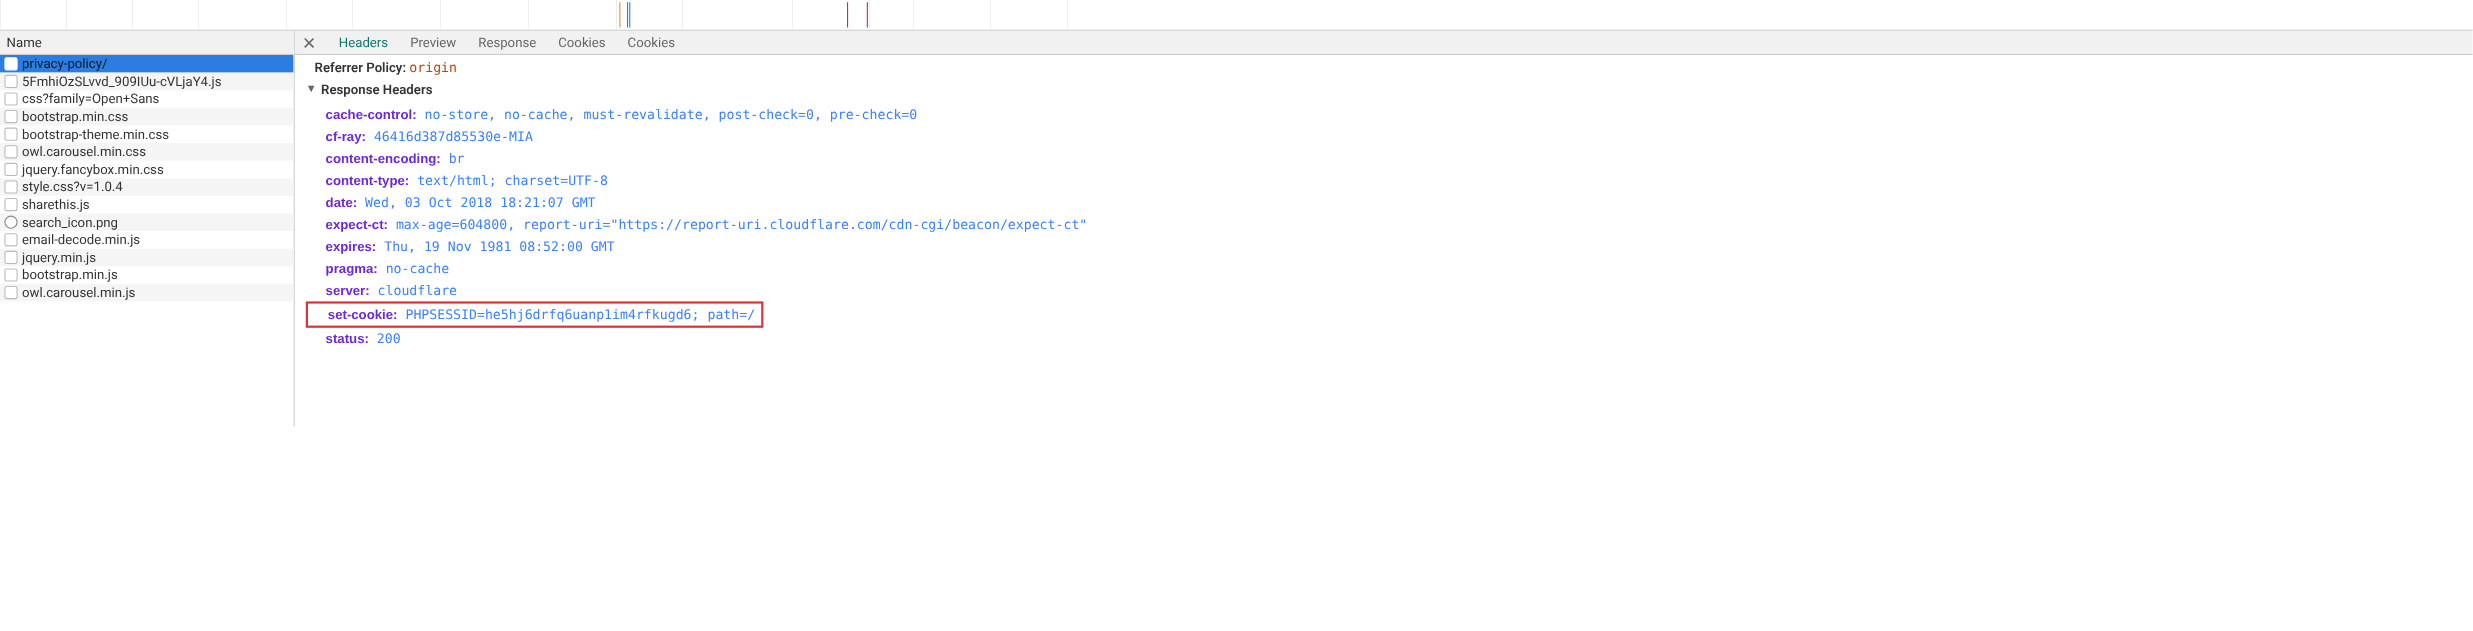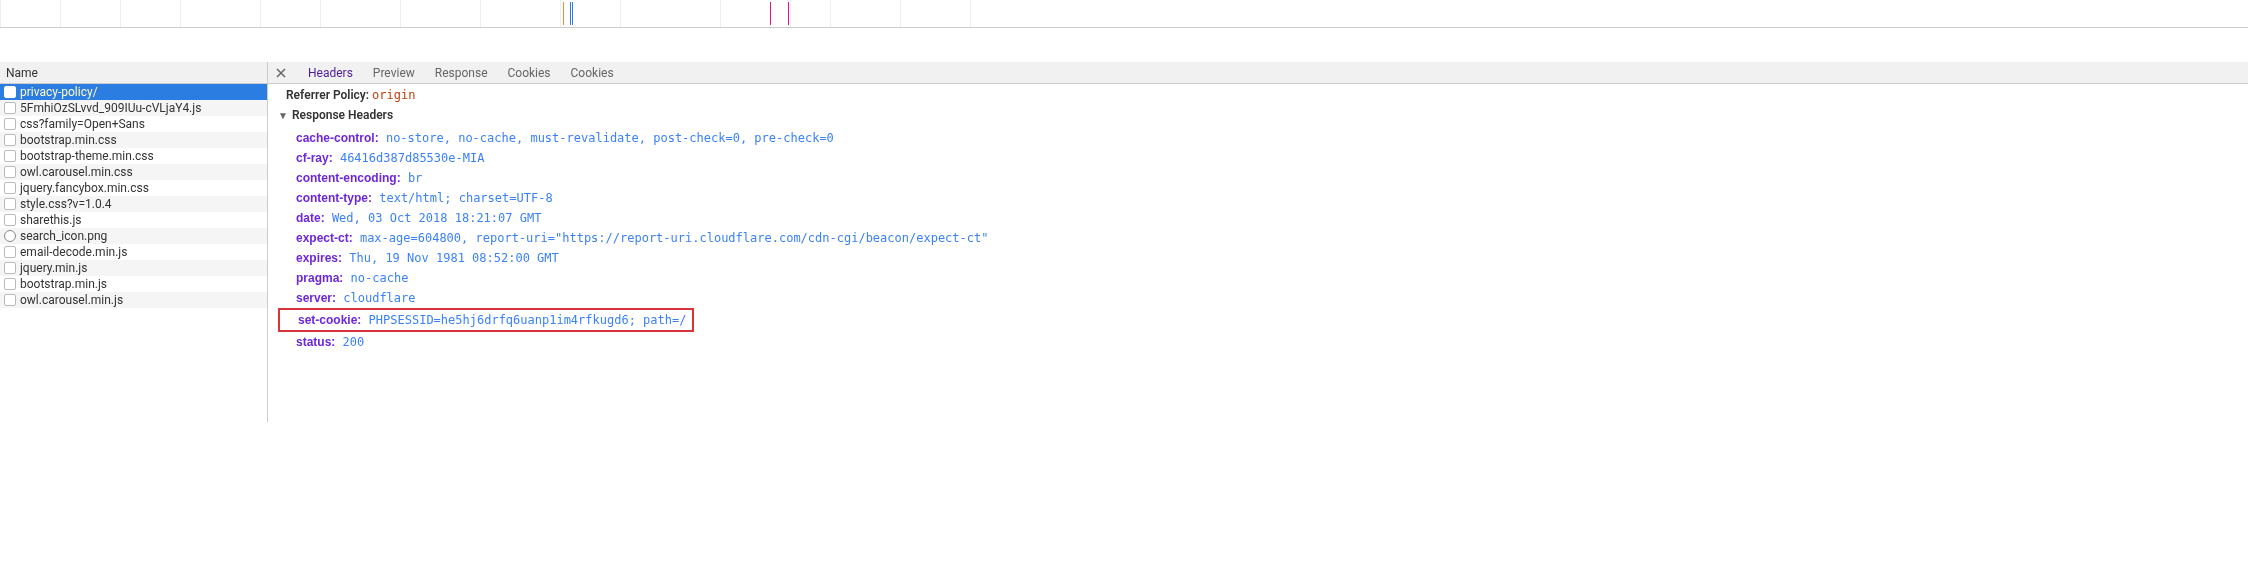--- a/index.html
+++ b/index.html
@@ -24,21 +24,20 @@
     }
     .wf-mark {
       position: absolute;
       top: 2px;
       bottom: 2px;
       width: 1px;
     }
     .main {
       display: flex;
       height: calc(388px - 28px);
-      margin-top: 34px;
     }
     .left-panel {
       width: 268px;
       border-right: 1px solid #ccc;
       display: flex;
       flex-direction: column;
       overflow: hidden;
     }
     .col-header {
       padding: 4px 6px;
@@ -59,21 +58,21 @@
       height: 16px;
       padding: 0 4px;
       font-size: 12px;
       color: #333;
       cursor: pointer;
       white-space: nowrap;
     }
     .file-row.alt { background: #f5f5f5; }
     .file-row.selected {
       background: #2b7de1;
-      color: #fef9c3;
+      color: #0f172a;
     }
     .file-icon {
       width: 12px;
       height: 12px;
       margin-right: 4px;
       border: 1px solid #aaa;
       border-radius: 2px;
       background: #fff;
       flex-shrink: 0;
     }
@@ -111,21 +110,21 @@
       font-size: 13px;
       margin-right: 10px;
     }
     .tab {
       padding: 3px 10px;
       font-size: 12px;
       color: #666;
       cursor: pointer;
     }
     .tab.active {
-      color: #4c1d95;
+      color: #0f766e;
     }
     .details {
       flex: 1;
       overflow-y: auto;
       padding: 4px 10px 10px 10px;
       font-size: 12px;
     }
     .top-frag {
       padding-left: 8px;
       margin-bottom: 6px;

